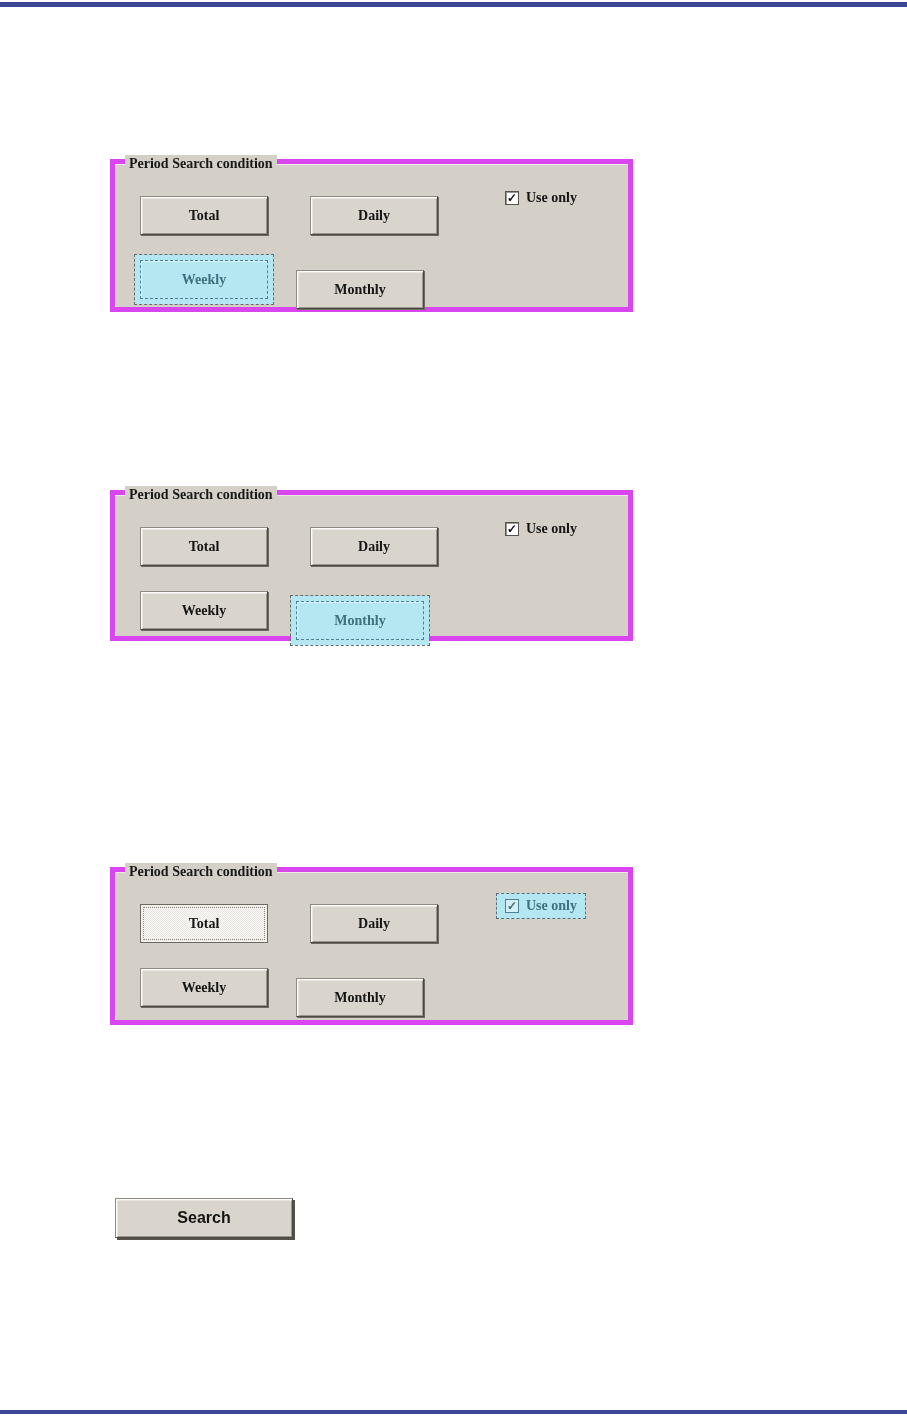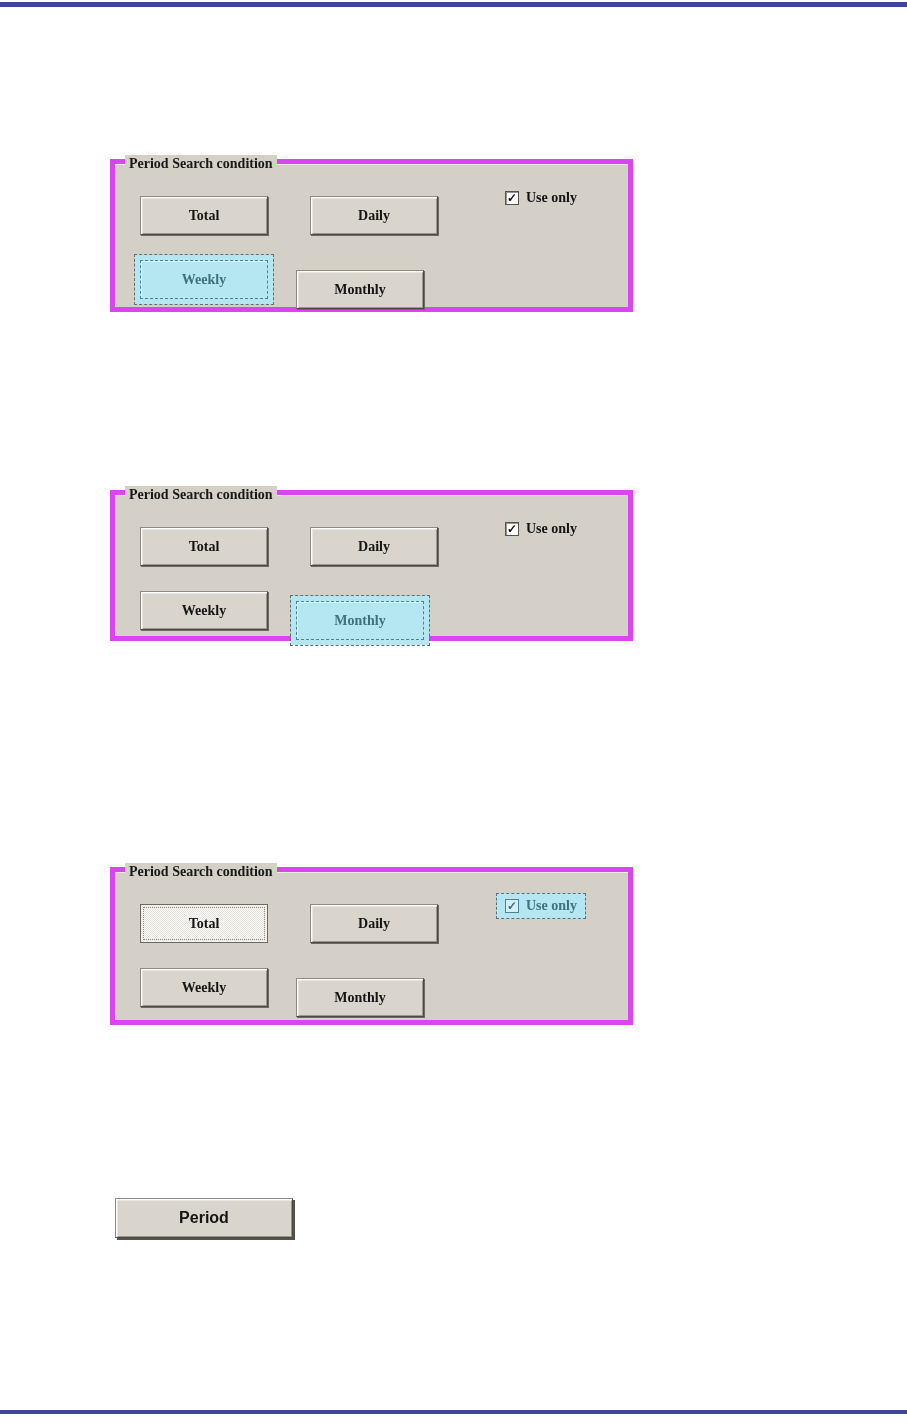--- a/index.html
+++ b/index.html
@@ -185,16 +185,16 @@
   </div>
   <div class="chk state-highlighted">
     <span class="box">
         <span>✓</span>
       </span>
     <span>Use only</span>
   </div>
 </div>
 
 <div class="update-wrap">
-  <div class="update">Period</div>
+  <div class="update">Search</div>
 </div>
 
 <div class="rule bottom" style="background: rgb(59, 70, 151);"></div>
 
 </body></html>

